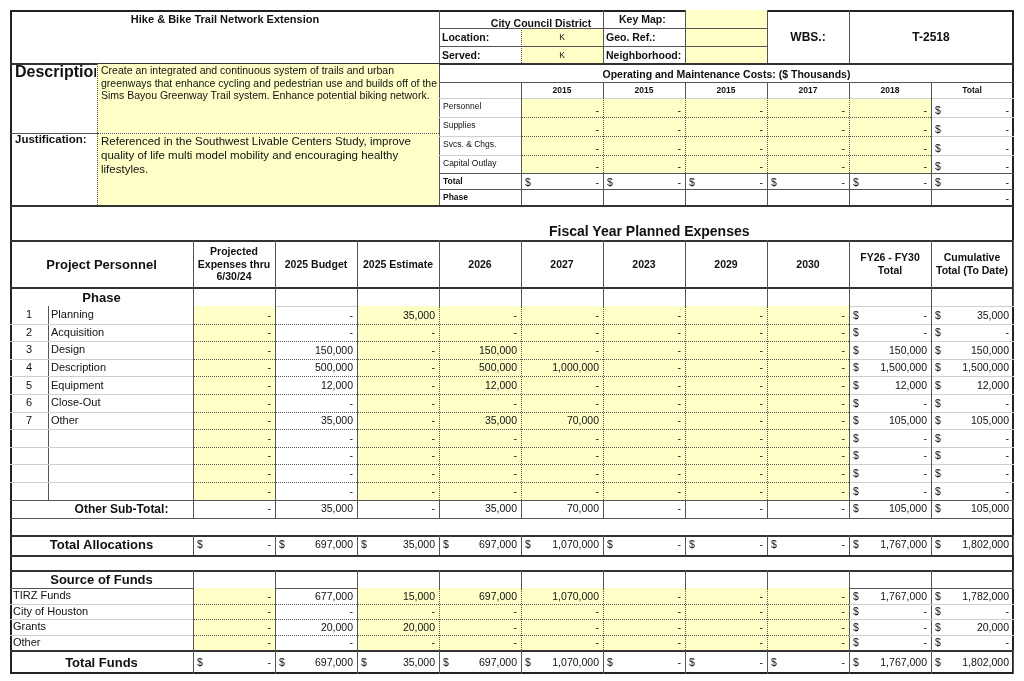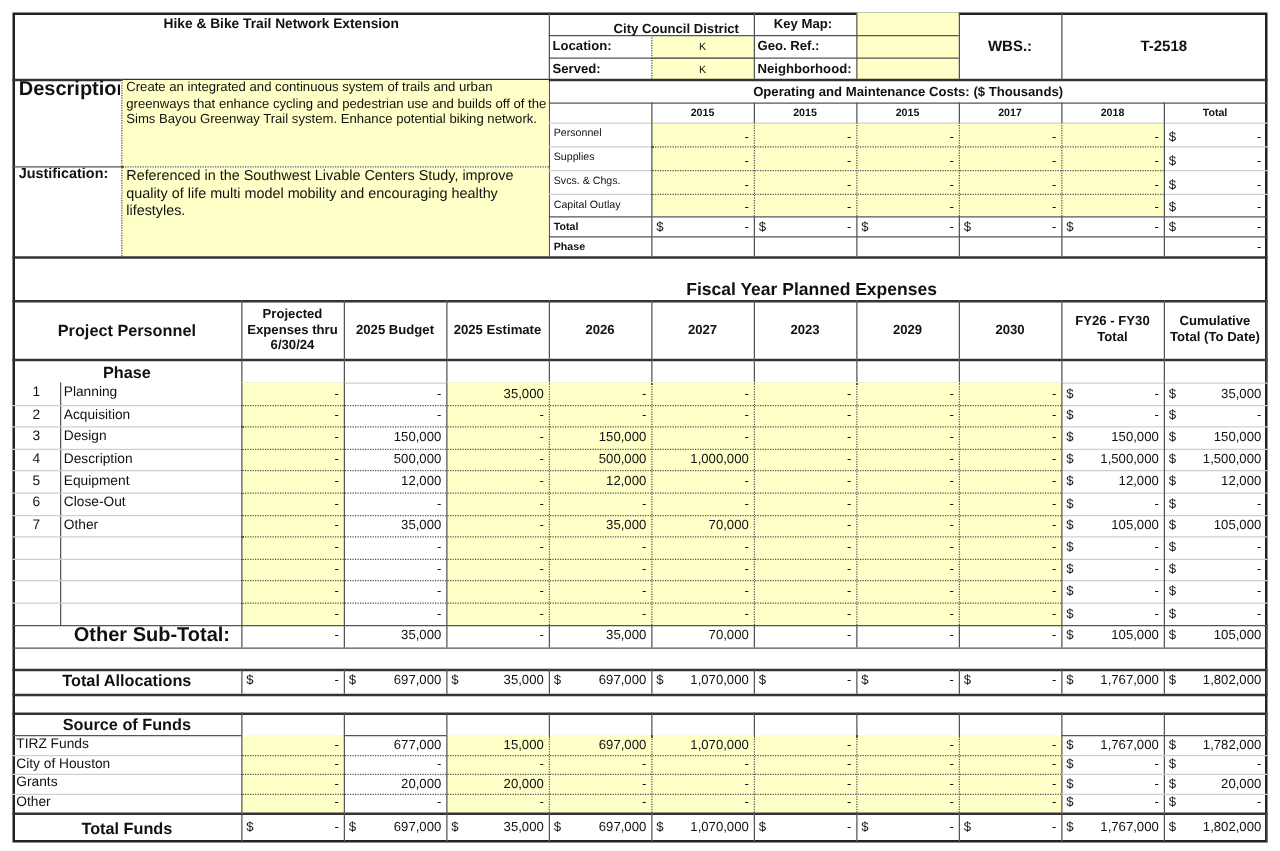--- a/index.html
+++ b/index.html
@@ -463,21 +463,21 @@
     <div class="vline" style="left:275px;top:499.6px;height:18px;"></div>
     <div class="vline" style="left:357px;top:499.6px;height:18px;"></div>
     <div class="vline" style="left:439px;top:499.6px;height:18px;"></div>
     <div class="vline" style="left:521px;top:499.6px;height:18px;"></div>
     <div class="vline" style="left:603px;top:499.6px;height:18px;"></div>
     <div class="vline" style="left:685px;top:499.6px;height:18px;"></div>
     <div class="vline" style="left:767px;top:499.6px;height:18px;"></div>
     <div class="vline" style="left:849px;top:499.6px;height:18px;"></div>
     <div class="vline" style="left:931px;top:499.6px;height:18px;"></div>
     <div class="vline" style="left:1013px;top:499.6px;height:18px;"></div>
-    <div class="cell c b" style="left:10px;top:499.6px;width:183px;height:18px;font-size:16px;padding-left:40px;">Other Sub-Total:</div>
+    <div class="cell c b" style="left:10px;top:499.6px;width:183px;height:18px;font-size:12px;padding-left:40px;">Other Sub-Total:</div>
     <div class="cell r" style="left:193px;top:499.6px;width:82px;height:18px;">-</div>
     <div class="cell r" style="left:275px;top:499.6px;width:82px;height:18px;">35,000</div>
     <div class="cell r" style="left:357px;top:499.6px;width:82px;height:18px;">-</div>
     <div class="cell r" style="left:439px;top:499.6px;width:82px;height:18px;">35,000</div>
     <div class="cell r" style="left:521px;top:499.6px;width:82px;height:18px;">70,000</div>
     <div class="cell r" style="left:603px;top:499.6px;width:82px;height:18px;">-</div>
     <div class="cell r" style="left:685px;top:499.6px;width:82px;height:18px;">-</div>
     <div class="cell r" style="left:767px;top:499.6px;width:82px;height:18px;">-</div>
     <div class="cell dl" style="left:849px;top:499.6px;width:82px;height:18px;">
       <span>$</span>

